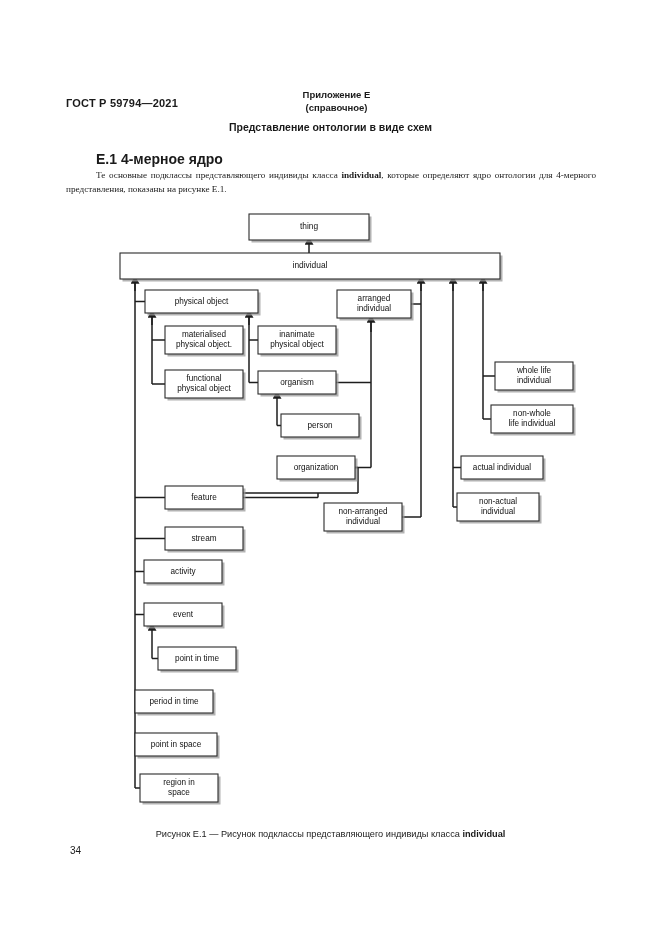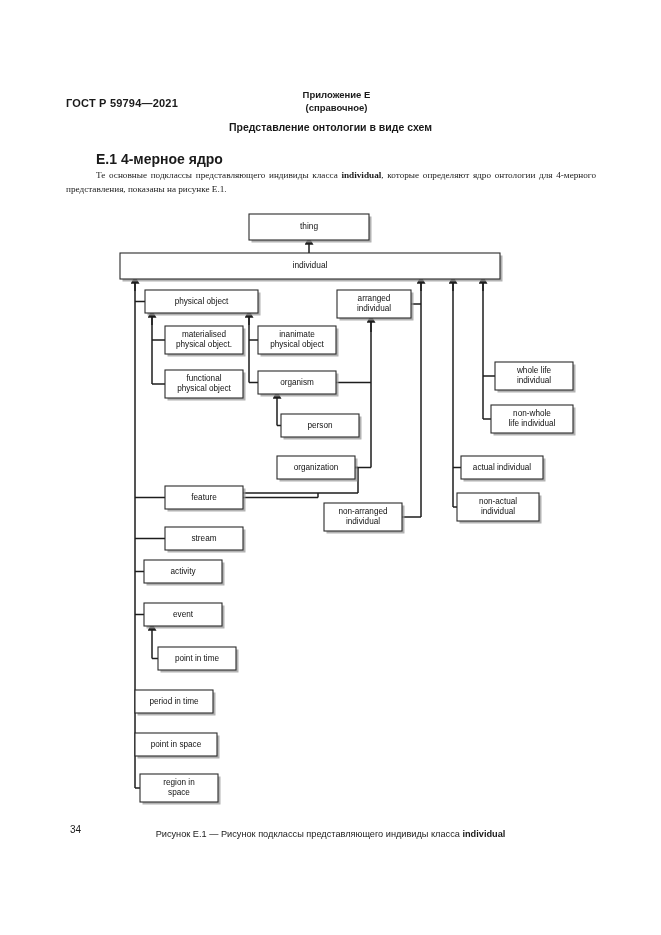--- a/index.html
+++ b/index.html
@@ -42,21 +42,21 @@
   }
   .body-para b { font-weight:bold; }
 
   .figure-caption {
     position:absolute; left:0; right:0; top:829px;
     text-align:center; font-size:9.2px;
   }
   .figure-caption b { font-weight:bold; }
 
   .page-number {
-    position:absolute; left:70px; top:824px;
+    position:absolute; left:70px; top:845px;
     font-size:10px;
   }
 
   .diagram { position:absolute; left:0px; top:205px; width:661px; height:620px; }
   svg { display:block; }
 
   .nodelabel {
     font-family:"Liberation Sans", sans-serif;
     font-size:8.2px;
     fill:#111111;

